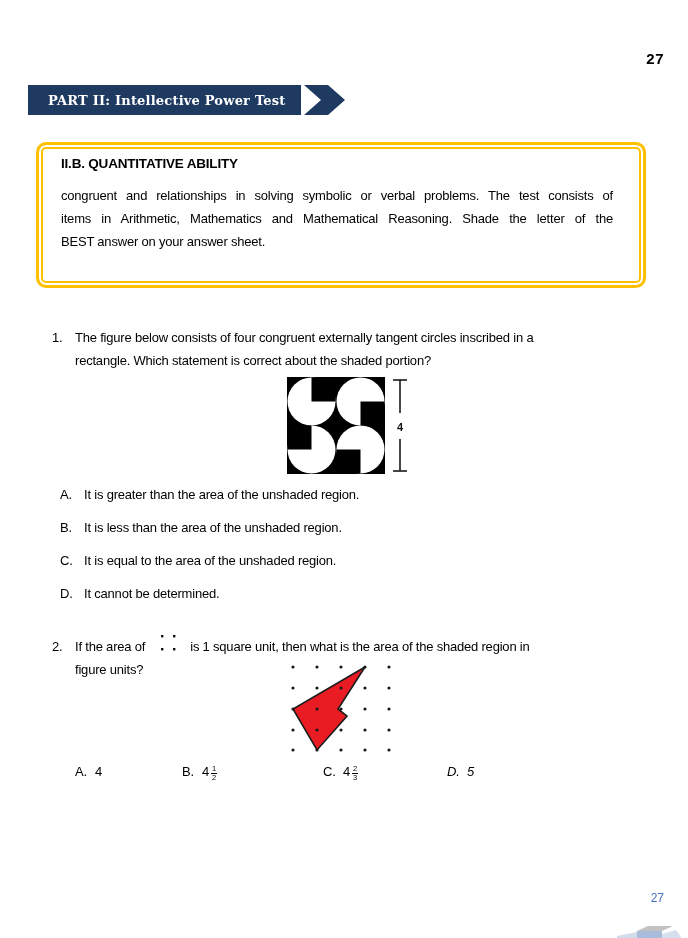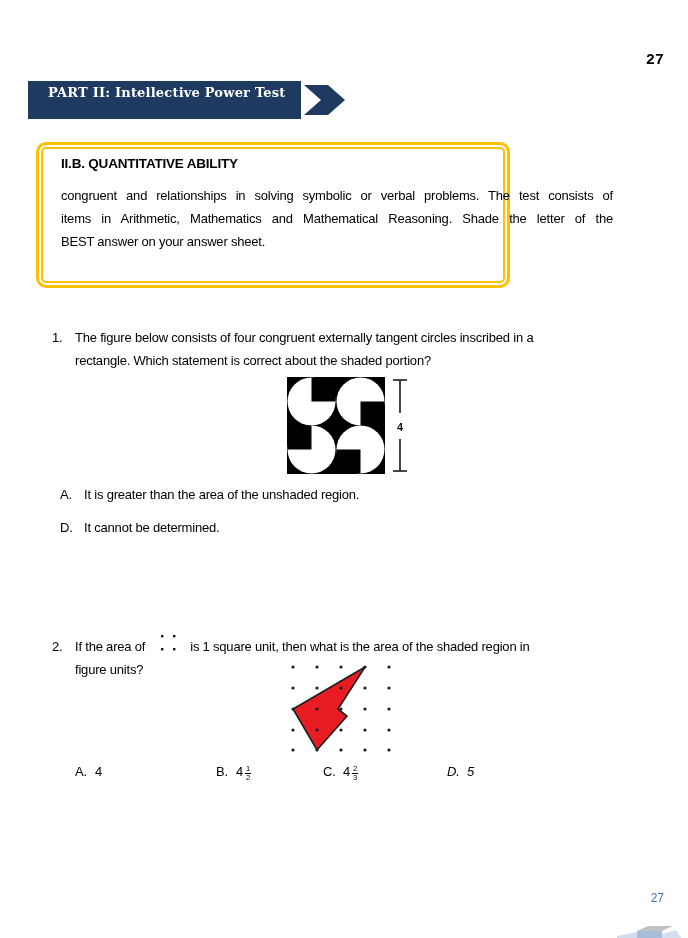--- a/index.html
+++ b/index.html
@@ -2,27 +2,27 @@
 <html><head>
 <meta charset="utf-8">
 <style>
   html,body{margin:0;padding:0;}
   .page{position:relative;width:688px;height:938px;background:#ffffff;overflow:hidden;
         font-family:"Liberation Sans",sans-serif;color:#000;margin-top:44px;}
   
   .top-num{position:absolute;top:6px;right:24px;font-size:15px;font-weight:bold;letter-spacing:.5px;}
   
   .banner{position:absolute;left:28px;top:41px;display:flex;align-items:center;height:30px;}
-  .banner-rect{background:#1f3a60;height:22px;display:flex;align-items:center;
-               padding:0 16px 16px 20px;min-width:215px;}
+  .banner-rect{background:#1f3a60;height:30px;display:flex;align-items:center;
+               padding:0 16px 0 20px;min-width:215px;}
   .banner-rect span{color:#fff;font-family:"DejaVu Serif",serif;font-weight:bold;
                     font-size:13px;letter-spacing:.2px;white-space:nowrap;}
   .banner-chevron{margin-left:3px;display:block;}
   
-  .info-box{position:absolute;left:36px;top:98px;width:474px;height:146px;box-sizing:border-box;
+  .info-box{position:absolute;left:36px;top:98px;width:610px;height:146px;box-sizing:border-box;
             border:3px solid #FFC000;border-radius:10px;
             box-shadow:inset 0 0 0 2px #ffffff, inset 0 0 0 4px #FFC000;
             padding:11px 20px 0 22px;}
   .info-title{font-size:13.5px;font-weight:bold;letter-spacing:-0.2px;margin-bottom:13px;}
   .info-line{width:552px;font-size:13px;letter-spacing:-0.2px;height:23px;line-height:23px;
              white-space:nowrap;}
   .info-line.jstretch{white-space:normal;text-align:justify;text-align-last:justify;}
   
   .q{position:absolute;font-size:13px;letter-spacing:-0.2px;line-height:23px;}
   .qnum{display:inline-block;width:23px;}
@@ -93,20 +93,22 @@
       <line x1="106" y1="3" x2="120" y2="3"></line>
       <line x1="106" y1="94" x2="120" y2="94"></line>
       <line x1="113" y1="3" x2="113" y2="36"></line>
       <line x1="113" y1="62" x2="113" y2="94"></line>
     </g>
     <text x="113" y="54" text-anchor="middle" font-size="11" font-weight="bold" font-family="Liberation Sans, sans-serif" fill="#111">4</text>
   </svg>
 
   <div class="opts">
     <div class="opt"><span class="optletter">A.</span><span>It is greater than the area of the unshaded region.</span></div>
+    <div class="opt"><span class="optletter">B.</span><span>It is less than the area of the unshaded region.</span></div>
+    <div class="opt"><span class="optletter">C.</span><span>It is equal to the area of the unshaded region.</span></div>
     <div class="opt"><span class="optletter">D.</span><span>It cannot be determined.</span></div>
   </div>
 
   <div class="q" style="left:52px;top:591px;">
     <div class="q2line1">
       <span class="qnum">2.</span>
       <span>If the area of</span>
       <svg class="dot-unit" width="18" height="20" viewBox="0 0 18 20">
         <rect x="2" y="3" width="2.4" height="2.4" fill="#111"></rect>
         <rect x="14" y="3" width="2.4" height="2.4" fill="#111"></rect>
@@ -143,21 +145,21 @@
         <circle cx="101" cy="68" r="1.6"></circle>
       <circle cx="5" cy="88" r="1.6"></circle>
         <circle cx="29" cy="88" r="1.6"></circle>
         <circle cx="53" cy="88" r="1.6"></circle>
         <circle cx="77" cy="88" r="1.6"></circle>
         <circle cx="101" cy="88" r="1.6"></circle>
     </g>
   </svg>
 
   <div class="ans" style="left:75px;"><span class="optletter">A.</span><span>4</span></div>
-  <div class="ans" style="left:216px;"><span class="optletter">B.</span><span>4</span><span class="frac"><span class="fnum">1</span><span class="fden">2</span></span></div>
+  <div class="ans" style="left:182px;"><span class="optletter">B.</span><span>4</span><span class="frac"><span class="fnum">1</span><span class="fden">2</span></span></div>
   <div class="ans" style="left:323px;"><span class="optletter">C.</span><span>4</span><span class="frac"><span class="fnum">2</span><span class="fden">3</span></span></div>
   <div class="ans" style="left:447px;font-style:italic;"><span class="optletter">D.</span><span>5</span></div>
 
   <div class="bottom-num">27</div>
 
   <svg class="deco-arrow" width="76" height="48" viewBox="0 0 76 48">
     <polygon points="3,14 23,10 23,40 3,36" fill="#c3d1e6" opacity="0.75"></polygon>
     <polygon points="23,9 48,9 48,41 23,41" fill="#9fb6d6" opacity="0.9"></polygon>
     <polygon points="23,9 48,9 59,4 34,4" fill="#8f8f8f" opacity="0.55"></polygon>
     <polygon points="48,12 62,8 73,24 62,40 48,38" fill="#c3d1e6" opacity="0.7"></polygon>

